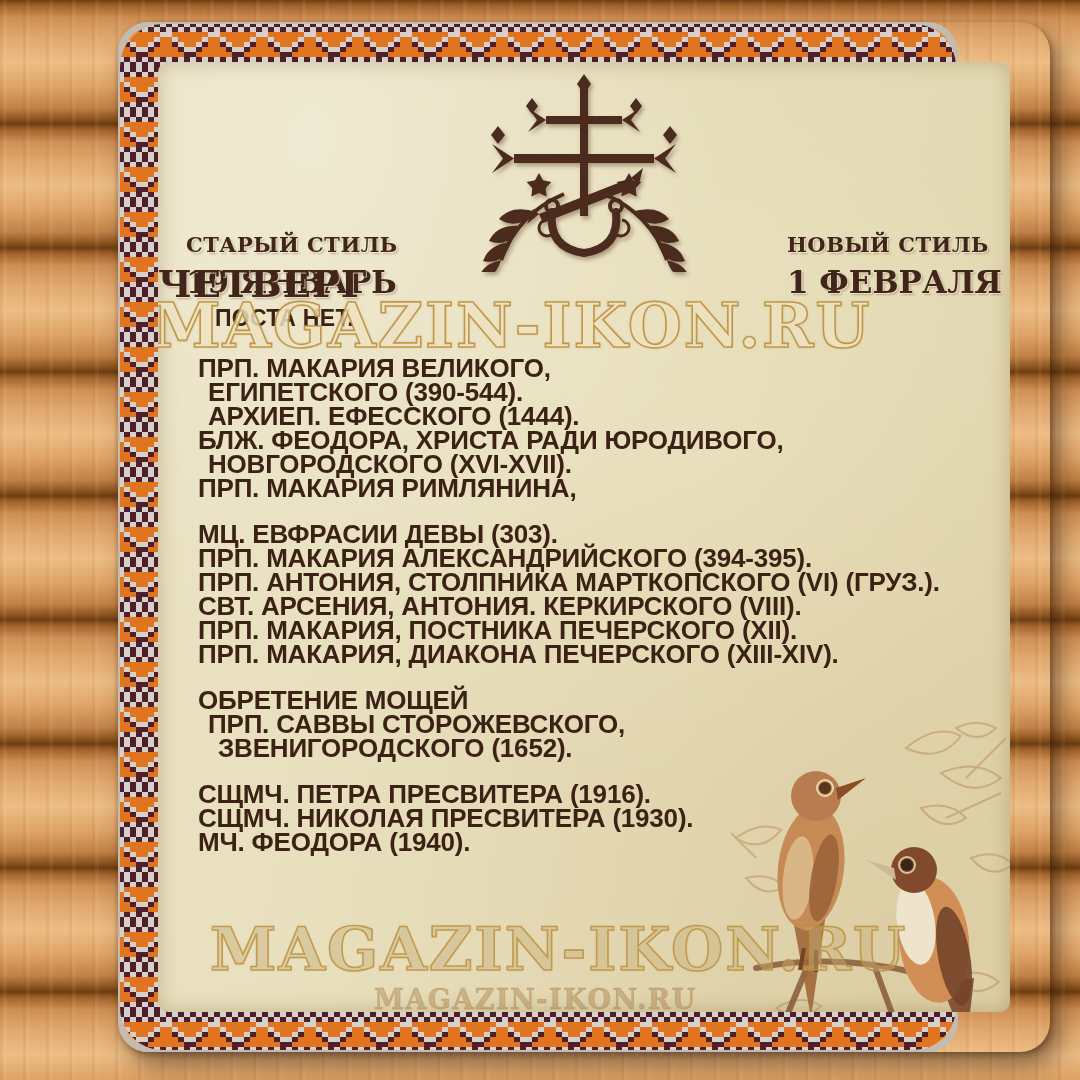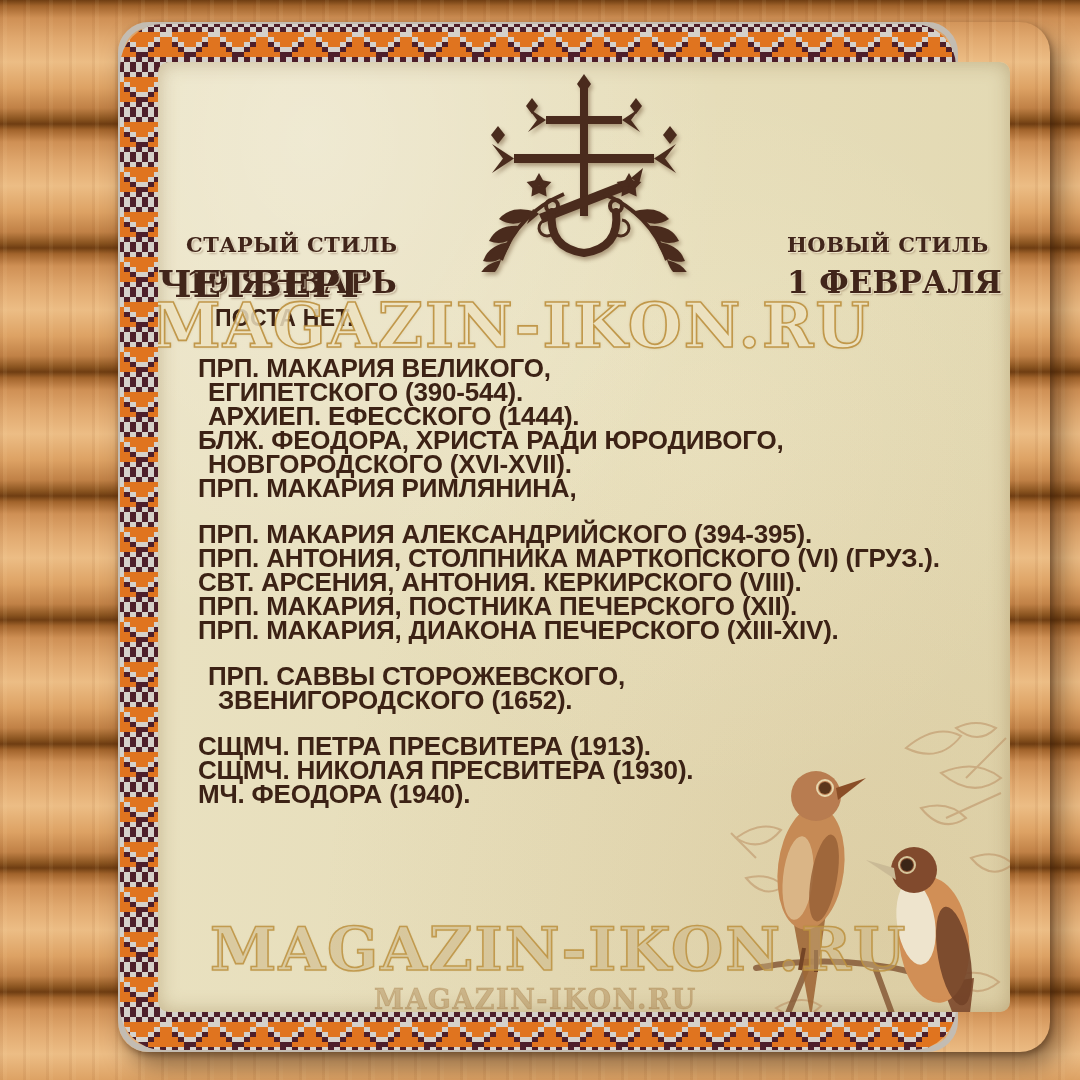--- a/index.html
+++ b/index.html
@@ -238,31 +238,33 @@
     <div class="commemorations" id="commemorations">
         <div class="group">
           <div class="line ind0">ПРП. МАКАРИЯ ВЕЛИКОГО,</div>
           <div class="line ind1">ЕГИПЕТСКОГО (390-544).</div>
           <div class="line ind1">АРХИЕП. ЕФЕССКОГО (1444).</div>
           <div class="line ind0">БЛЖ. ФЕОДОРА, ХРИСТА РАДИ ЮРОДИВОГО,</div>
           <div class="line ind1">НОВГОРОДСКОГО (XVI-XVII).</div>
           <div class="line ind0">ПРП. МАКАРИЯ РИМЛЯНИНА,</div>
         </div>
         <div class="group">
+          <div class="line ind0">МЦ. ЕВФРАСИИ ДЕВЫ (303).</div>
           <div class="line ind0">ПРП. МАКАРИЯ АЛЕКСАНДРИЙСКОГО (394-395).</div>
           <div class="line ind0">ПРП. АНТОНИЯ, СТОЛПНИКА МАРТКОПСКОГО (VI) (ГРУЗ.).</div>
           <div class="line ind0">СВТ. АРСЕНИЯ, АНТОНИЯ. КЕРКИРСКОГО (VIII).</div>
           <div class="line ind0">ПРП. МАКАРИЯ, ПОСТНИКА ПЕЧЕРСКОГО (XII).</div>
           <div class="line ind0">ПРП. МАКАРИЯ, ДИАКОНА ПЕЧЕРСКОГО (XIII-XIV).</div>
         </div>
         <div class="group">
+          <div class="line ind0">ОБРЕТЕНИЕ МОЩЕЙ</div>
           <div class="line ind1">ПРП. САВВЫ СТОРОЖЕВСКОГО,</div>
           <div class="line ind2">ЗВЕНИГОРОДСКОГО (1652).</div>
         </div>
         <div class="group">
-          <div class="line ind0">СЩМЧ. ПЕТРА ПРЕСВИТЕРА (1913).</div>
+          <div class="line ind0">СЩМЧ. ПЕТРА ПРЕСВИТЕРА (1916).</div>
           <div class="line ind0">СЩМЧ. НИКОЛАЯ ПРЕСВИТЕРА (1930).</div>
           <div class="line ind0">МЧ. ФЕОДОРА (1940).</div>
         </div>
       </div>
 
   </div>
 </div>
 
 </body></html>

